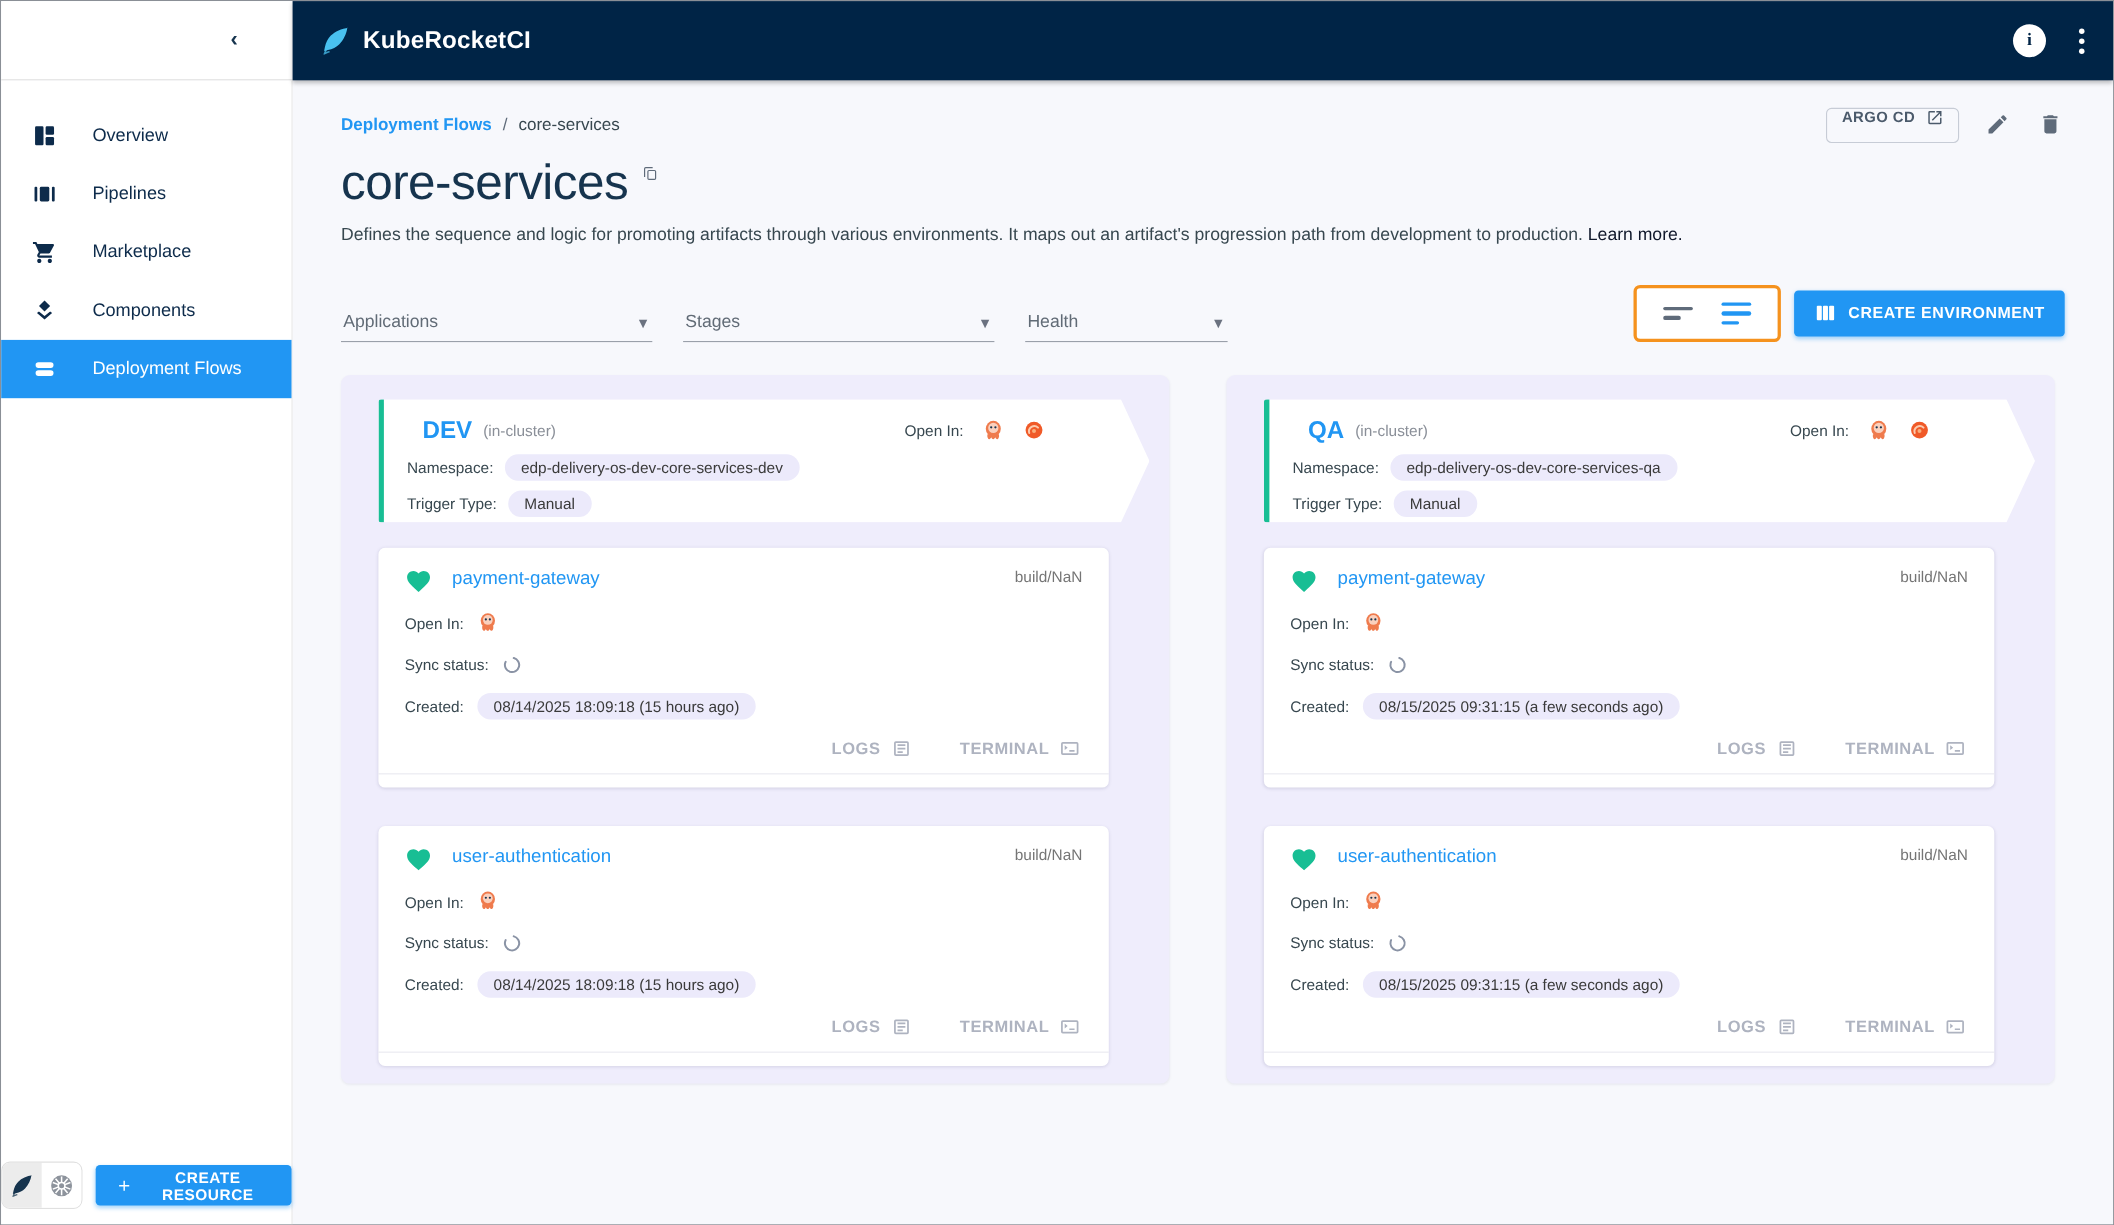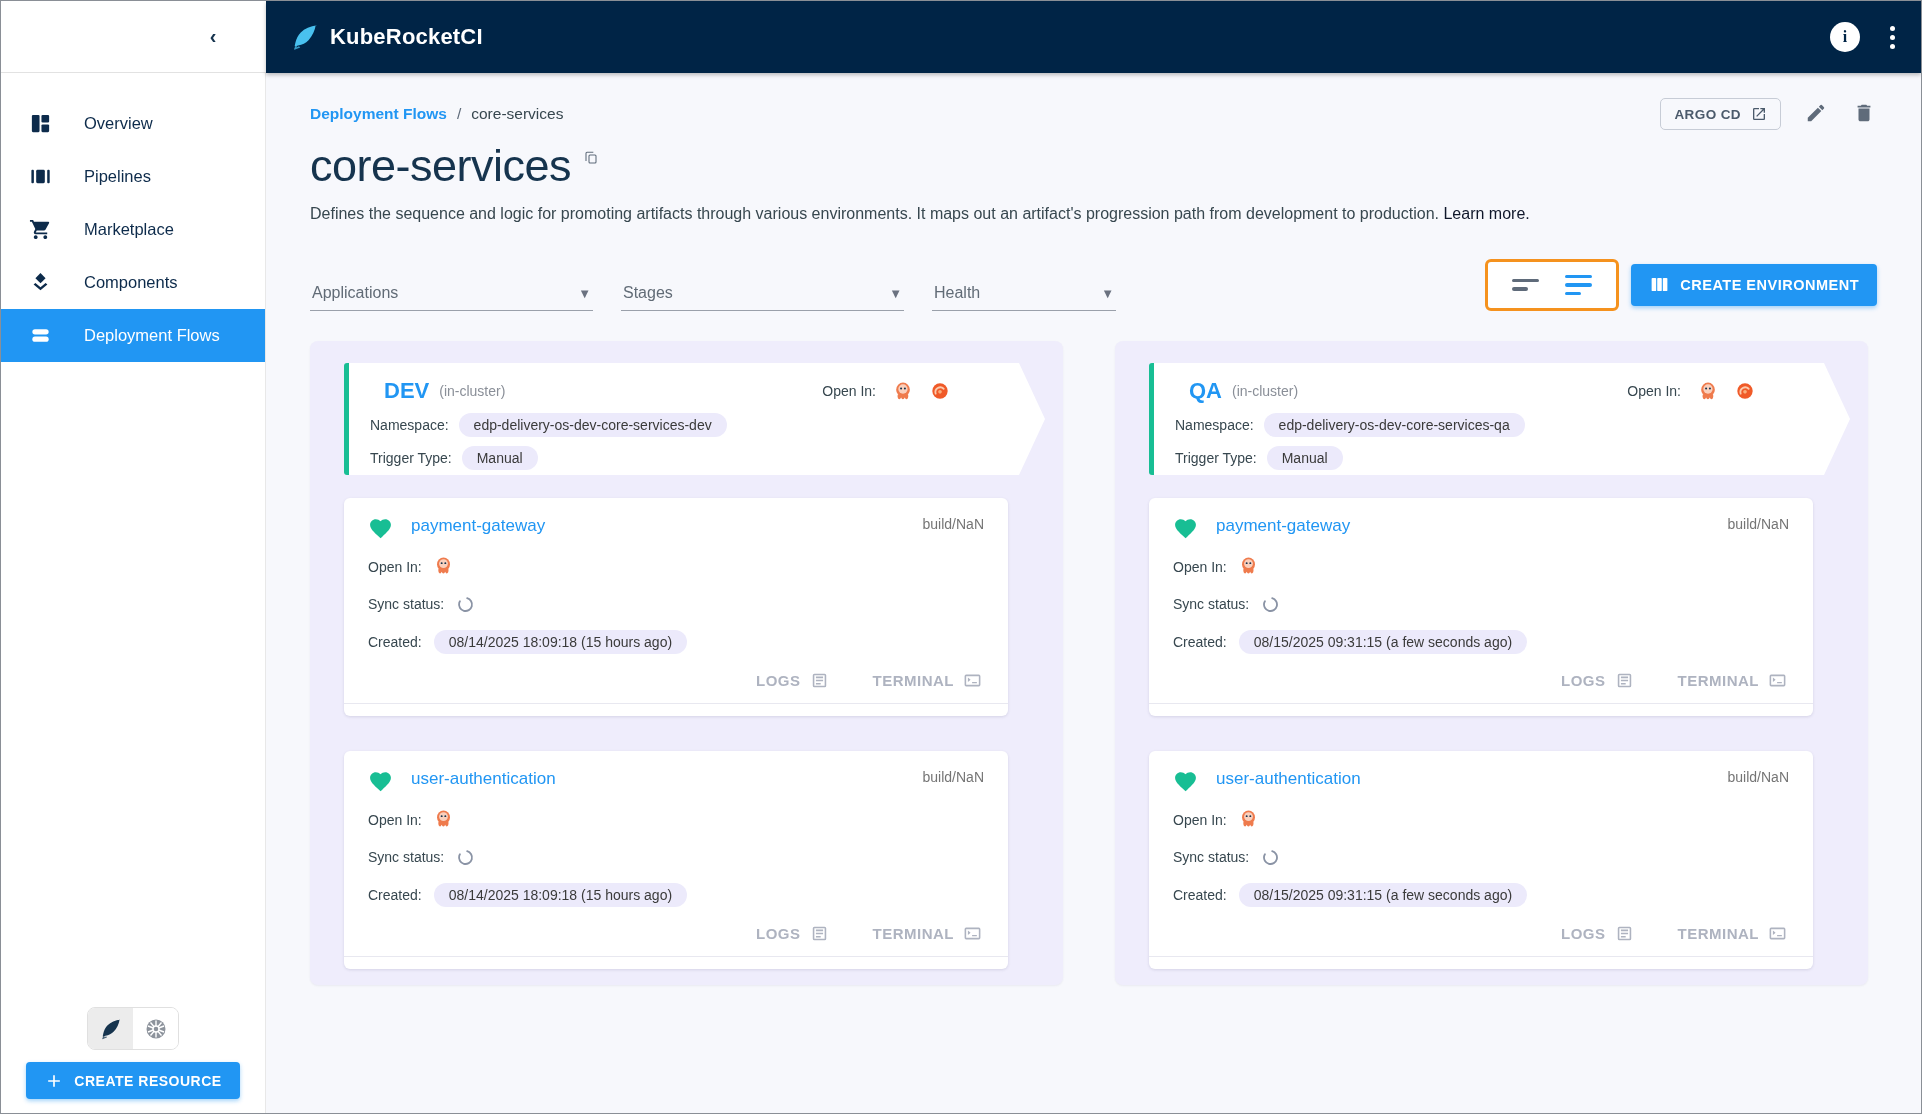--- a/index.html
+++ b/index.html
@@ -21,38 +21,38 @@
   .kebab-btn i { width:5px; height:5px; border-radius:50%; background:#fff; }
 
   
   .body-row { flex:1; display:flex; min-height:0; }
   .sidebar { width:265px; background:#fff; border-right:1px solid #e8e8e8; position:relative; flex:0 0 auto; }
   .nav { padding-top:24px; }
   .nav-item { height:53px; display:flex; align-items:center; gap:32px; padding-left:28px; cursor:pointer; color:#0d2b4b; }
   .nav-item svg { width:23px; height:23px; fill:currentColor; flex:0 0 auto; }
   .nav-label { font-size:16.5px; }
   .nav-item.active { background:#2196F3; color:#fff; }
-  .sidebar-bottom { position:absolute; left:0; right:0; bottom:14px; display:flex; flex-direction:column; align-items:center; gap:12px; }
+  .sidebar-bottom { position:absolute; left:0; right:0; bottom:14px; display:flex; align-items:center; gap:12px; }
   .mode-toggle { display:flex; border:1px solid #e0e0e0; border-radius:8px; overflow:hidden; background:#fff; }
   .mode-btn { width:45px; height:41px; border:none; background:#fff; display:flex; align-items:center; justify-content:center; cursor:pointer; }
   .mode-btn.selected { background:#ececec; }
   .mode-btn svg { width:24px; height:24px; }
   .btn-primary { background:#2196F3; color:#fff; border:none; border-radius:4px; font-weight:bold; letter-spacing:.5px; cursor:pointer; display:flex; align-items:center; gap:10px; box-shadow:0 2px 4px rgba(33,150,243,.4); font-family:"Liberation Sans", sans-serif; }
   .create-resource { height:37px; padding:0 18px; font-size:14px; }
   .btn-primary svg { fill:#fff; }
 
   
   .main { flex:1; padding:24px 44px 0 44px; min-width:0; }
   .crumb-row { display:flex; align-items:center; height:34px; }
   .breadcrumb { display:flex; align-items:center; gap:10px; font-size:15.5px; }
   .crumb-link { color:#2196F3; font-weight:bold; text-decoration:none; cursor:pointer; }
   .crumb-sep { color:#5f6b7a; }
   .crumb-current { color:#37474f; }
   .crumb-actions { margin-left:auto; display:flex; align-items:center; gap:22px; }
-  .argocd-btn { display:flex; align-items:center; gap:10px; border:1px solid #c7ccd6; border-radius:5px; background:transparent; height:32px; padding:0 13px; font-size:13.5px; font-weight:bold; color:#4b5a6b; letter-spacing:.4px; cursor:pointer; font-family:"Liberation Sans", sans-serif; }
+  .argocd-btn { display:flex; align-items:flex-start; gap:10px; border:1px solid #c7ccd6; border-radius:5px; background:transparent; height:32px; padding:0 13px; font-size:13.5px; font-weight:bold; color:#4b5a6b; letter-spacing:.4px; cursor:pointer; font-family:"Liberation Sans", sans-serif; }
   .argocd-btn svg { width:16px; height:16px; fill:#4b5a6b; }
   .icon-btn { background:transparent; border:none; cursor:pointer; padding:2px; }
   .icon-btn svg { width:22px; height:22px; fill:#5f6b7a; }
 
   .title-row { margin-top:10px; display:flex; align-items:flex-start; gap:12px; }
   .page-title { font-size:45px; font-weight:400; color:#16344e; letter-spacing:-.5px; line-height:1.1; }
   .copy-btn { background:none; border:none; cursor:pointer; margin-top:8px; }
   .copy-btn svg { width:16px; height:16px; fill:none; stroke:#5f6b7a; stroke-width:1.6; }
 
   .desc-row { margin-top:14px; font-size:16px; color:#37474f; }

